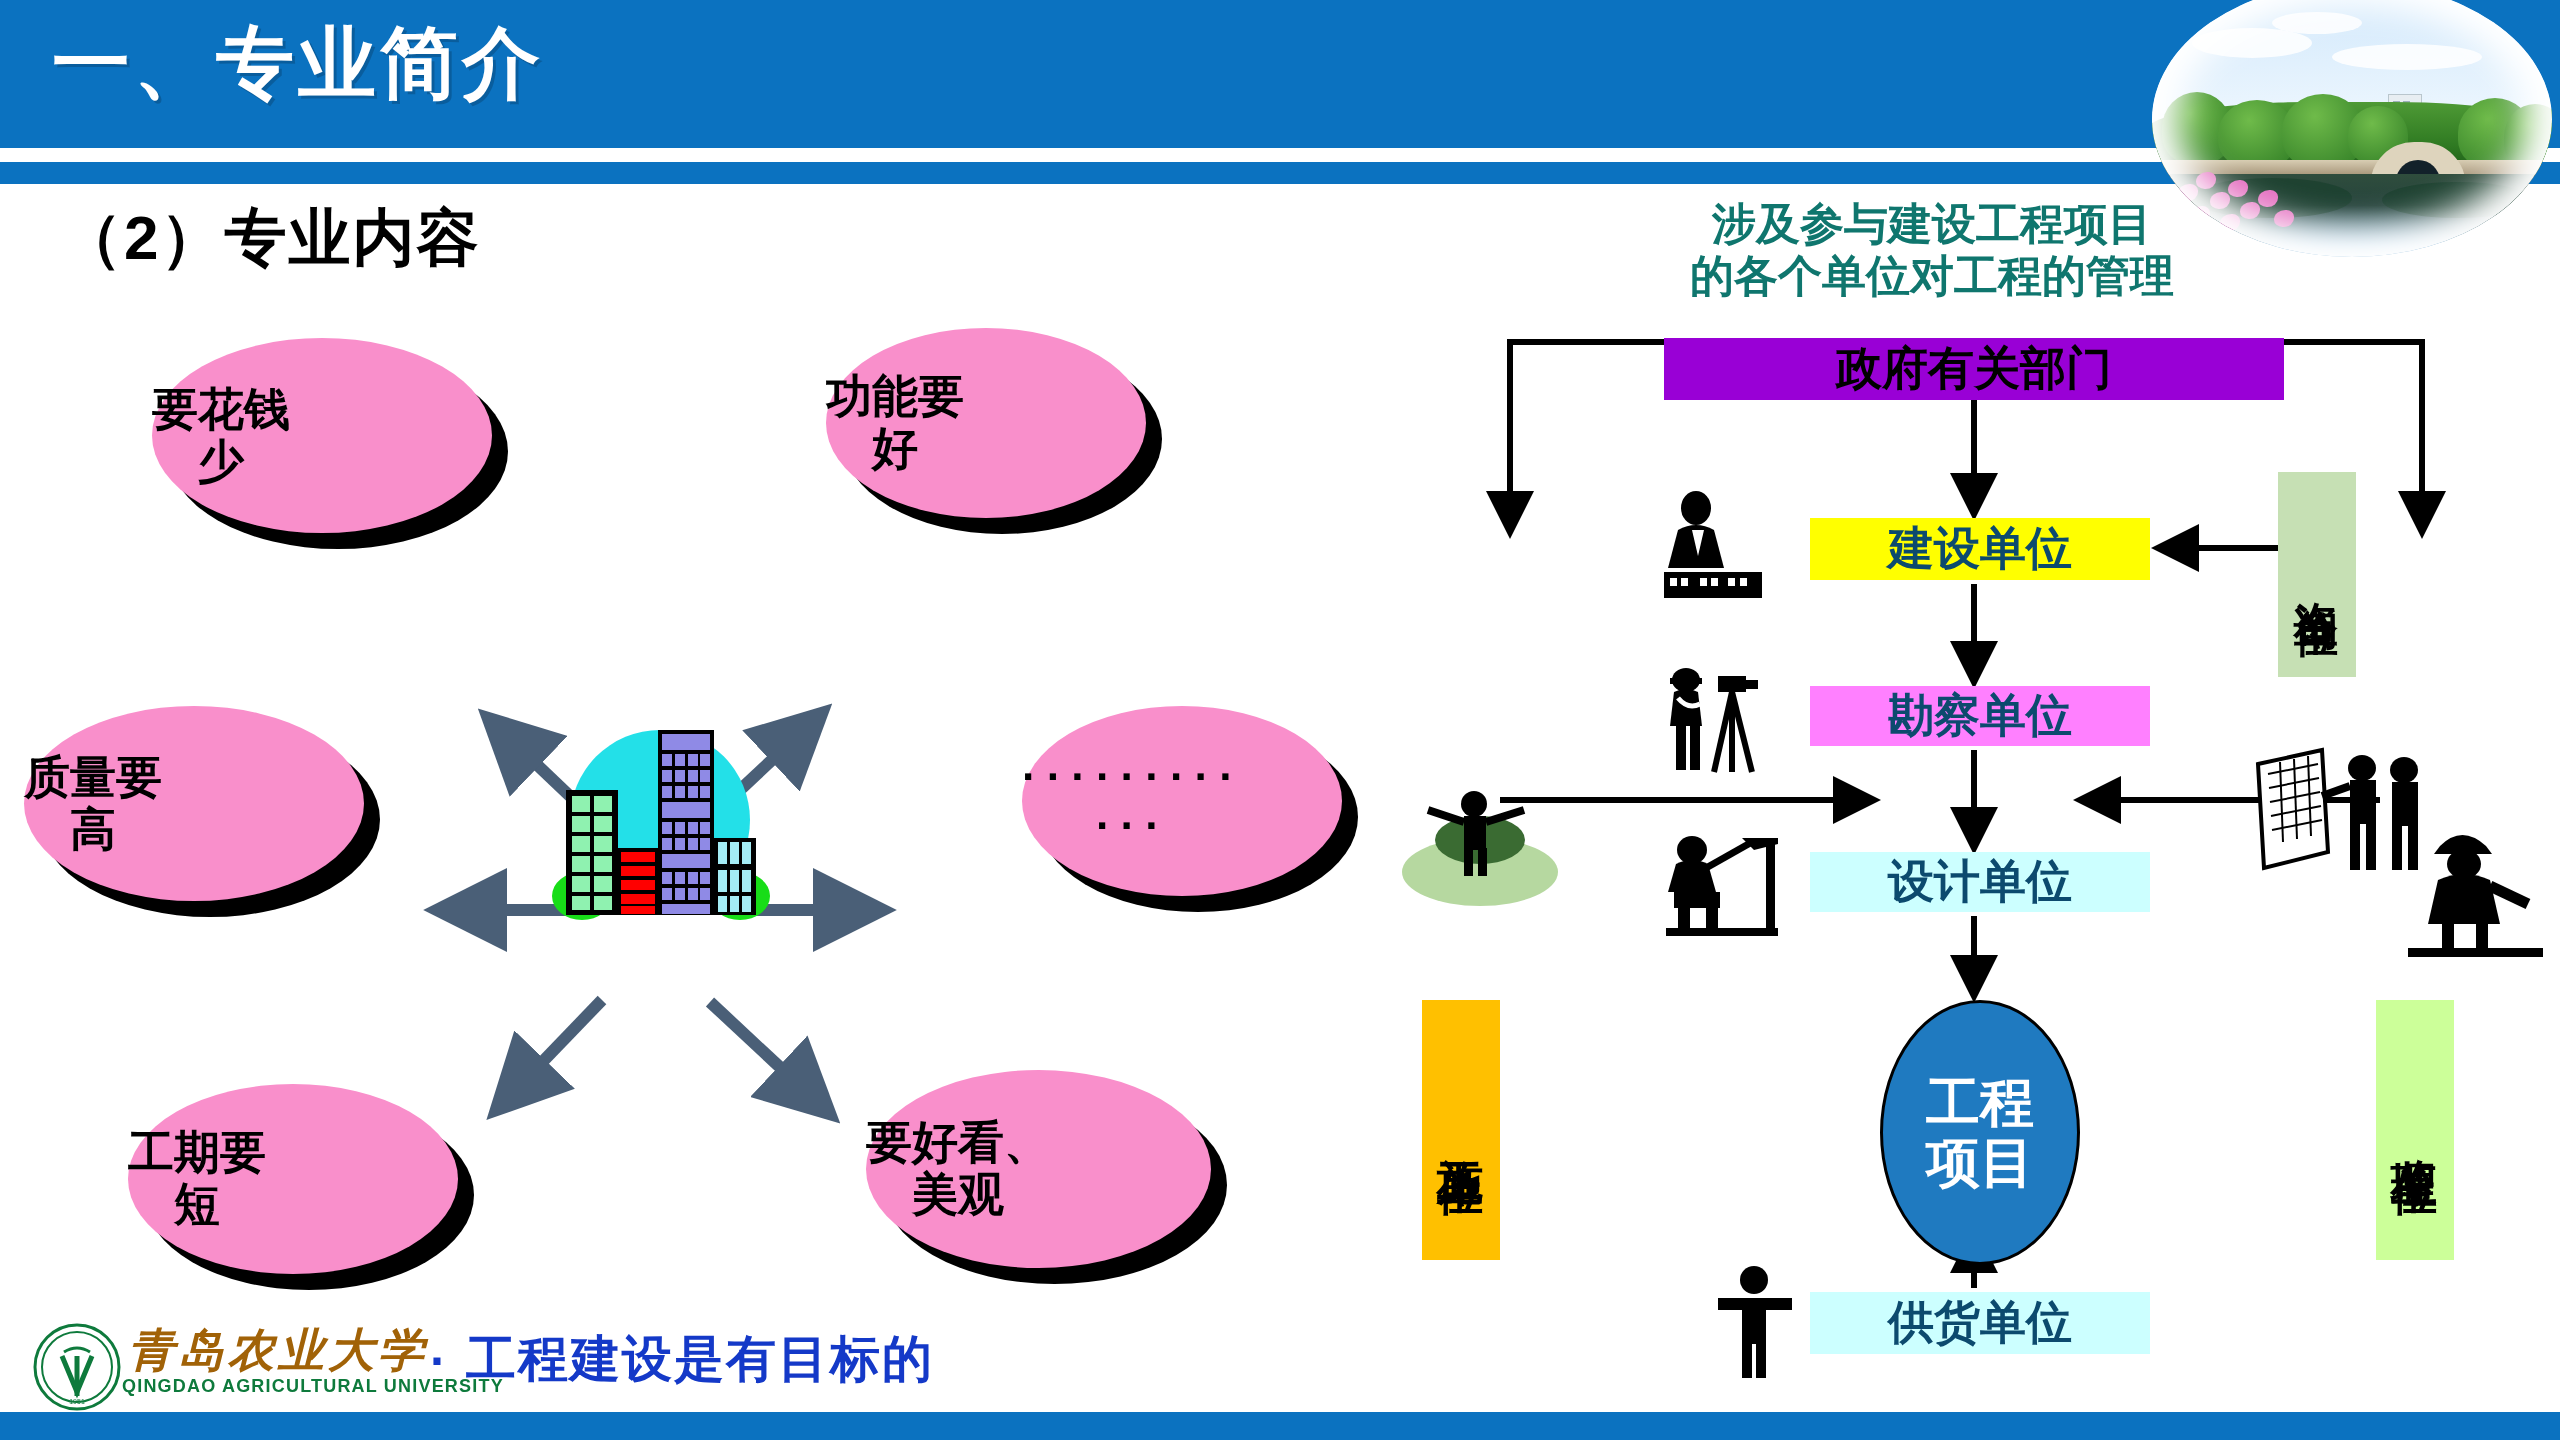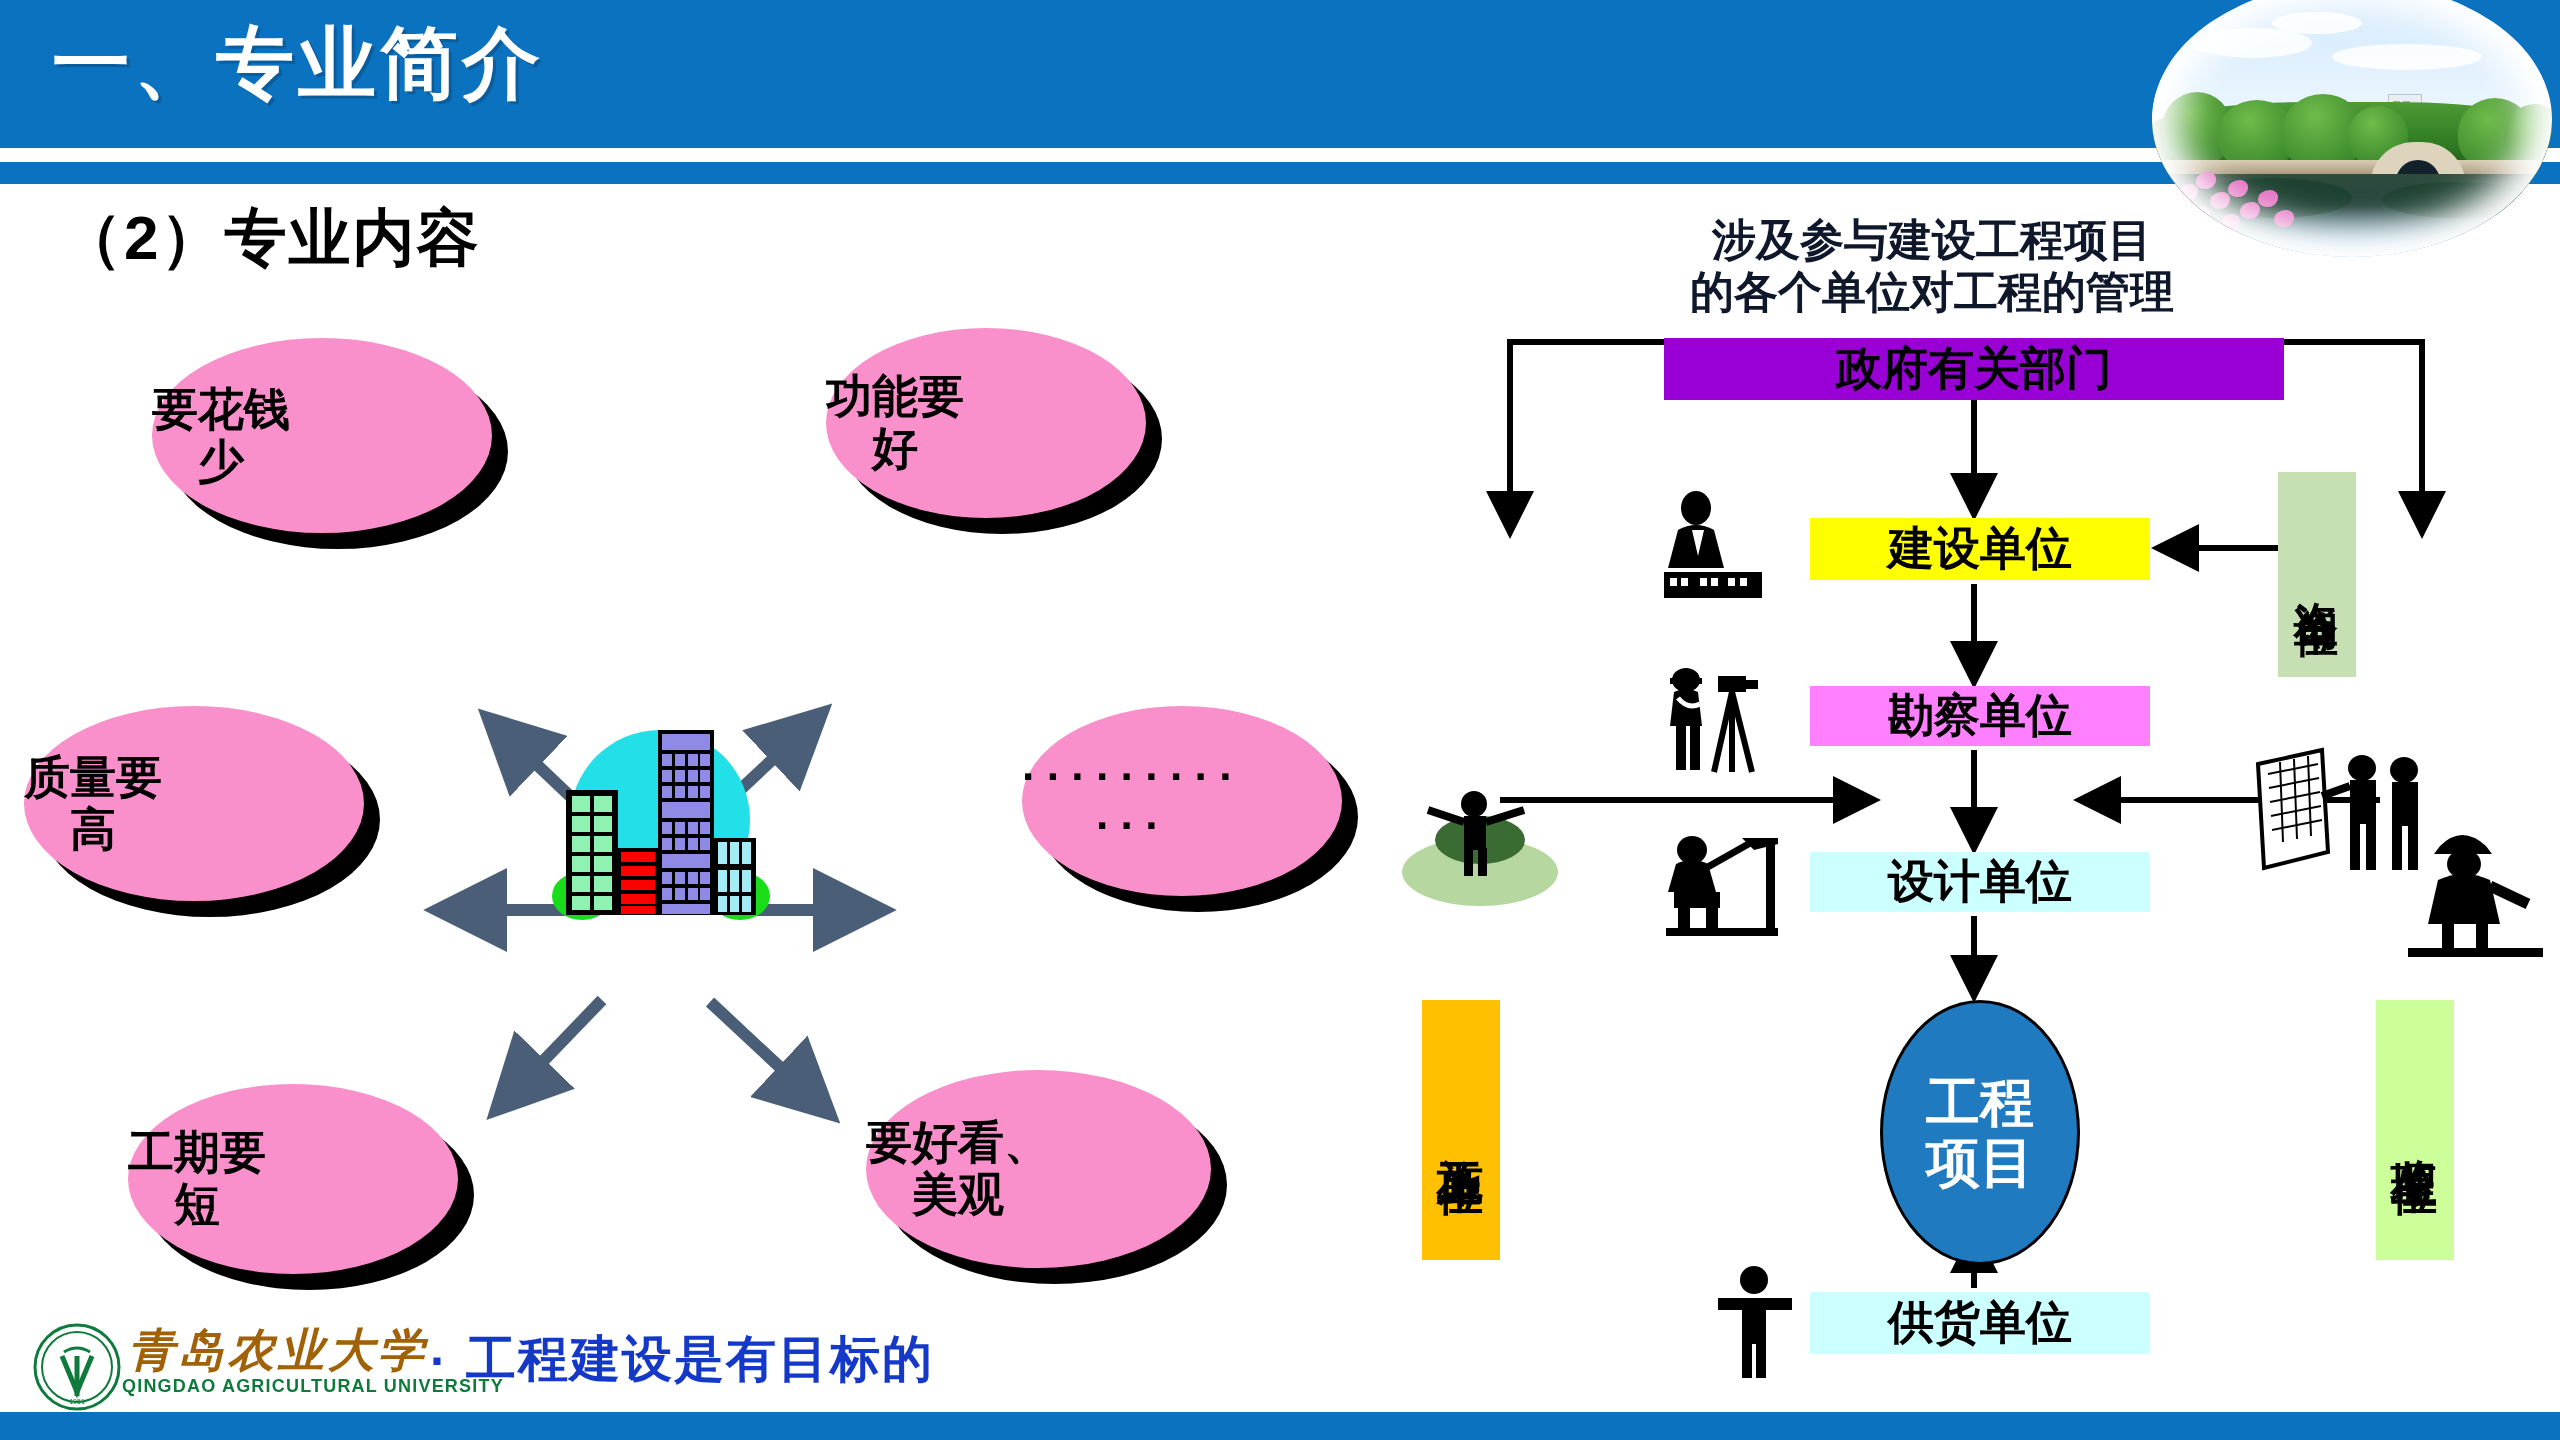--- a/index.html
+++ b/index.html
@@ -124,29 +124,29 @@
   #center-graphic{
     position:absolute; left:520px; top:700px; width:280px; height:250px;
     z-index:3;
   }
 
   
   .radial-arrow{ position:absolute; z-index:2; }
 
   
   #flow-caption{
-    position:absolute; left:1612px; top:214px; width:640px;
-    font-size:44px; font-weight:bold; color:#0f172a;
+    position:absolute; left:1612px; top:198px; width:640px;
+    font-size:44px; font-weight:bold; color:#0f766e;
     text-align:center; line-height:1.18;
   }
 
   .flow-box{
     position:absolute;
     display:flex; align-items:center; justify-content:center;
-    font-weight:bold; color:#000000; text-align:center;
+    font-weight:bold; color:#0c4a6e; text-align:center;
     z-index:4;
   }
   #box-gov      { left:1664px; top:338px;  width:620px; height:62px;  background:#9900d6; font-size:46px; color:#000; }
   #box-owner    { left:1810px; top:518px;  width:340px; height:62px;  background:#ffff00; font-size:46px; }
   #box-survey   { left:1810px; top:686px;  width:340px; height:60px;  background:#ff80ff; font-size:46px; }
   #box-design   { left:1810px; top:852px;  width:340px; height:60px;  background:#ccffff; font-size:46px; }
   #box-supply   { left:1810px; top:1292px; width:340px; height:62px;  background:#ccffff; font-size:46px; }
 
   .flow-box-vert{
     position:absolute;

